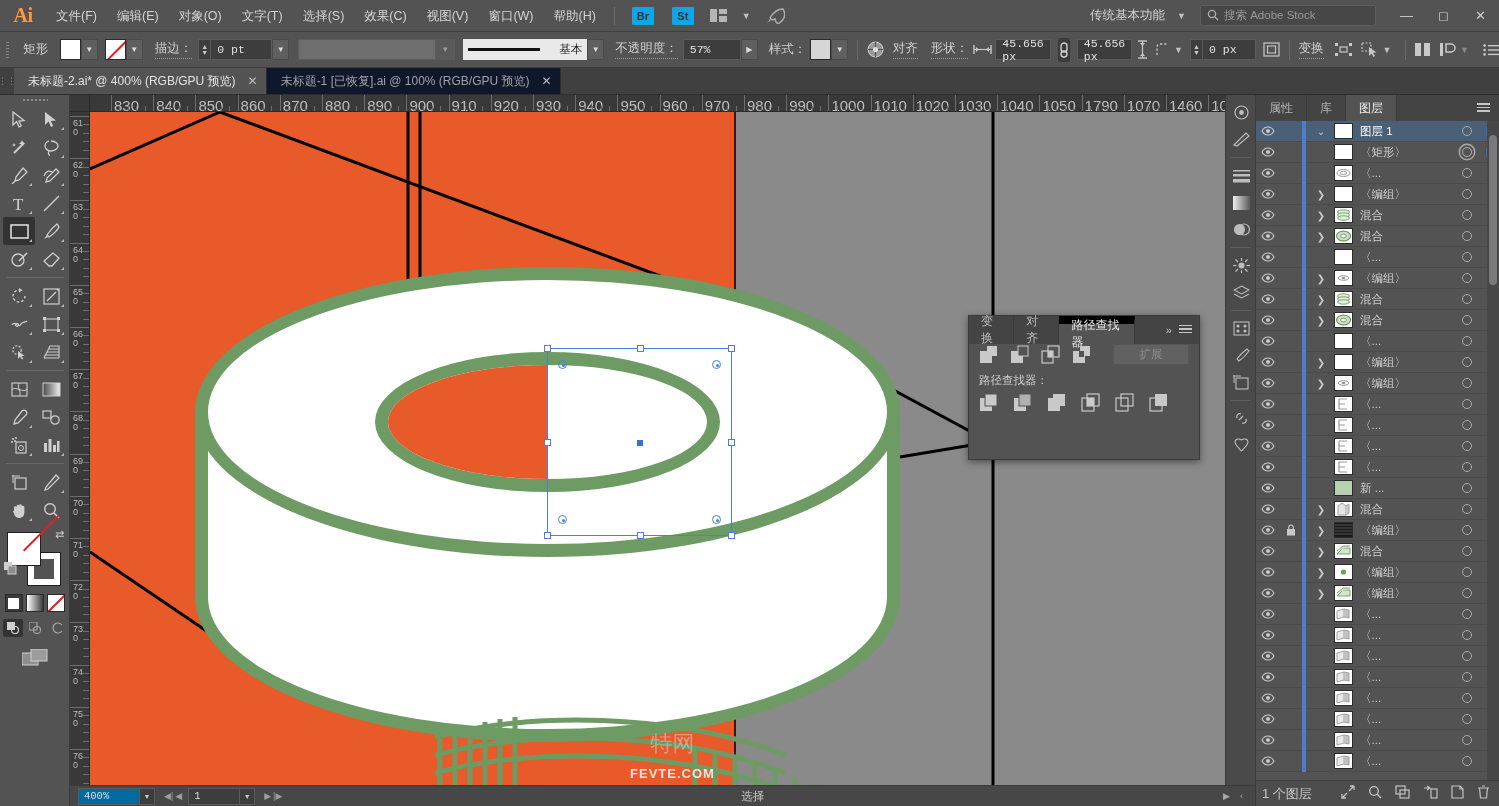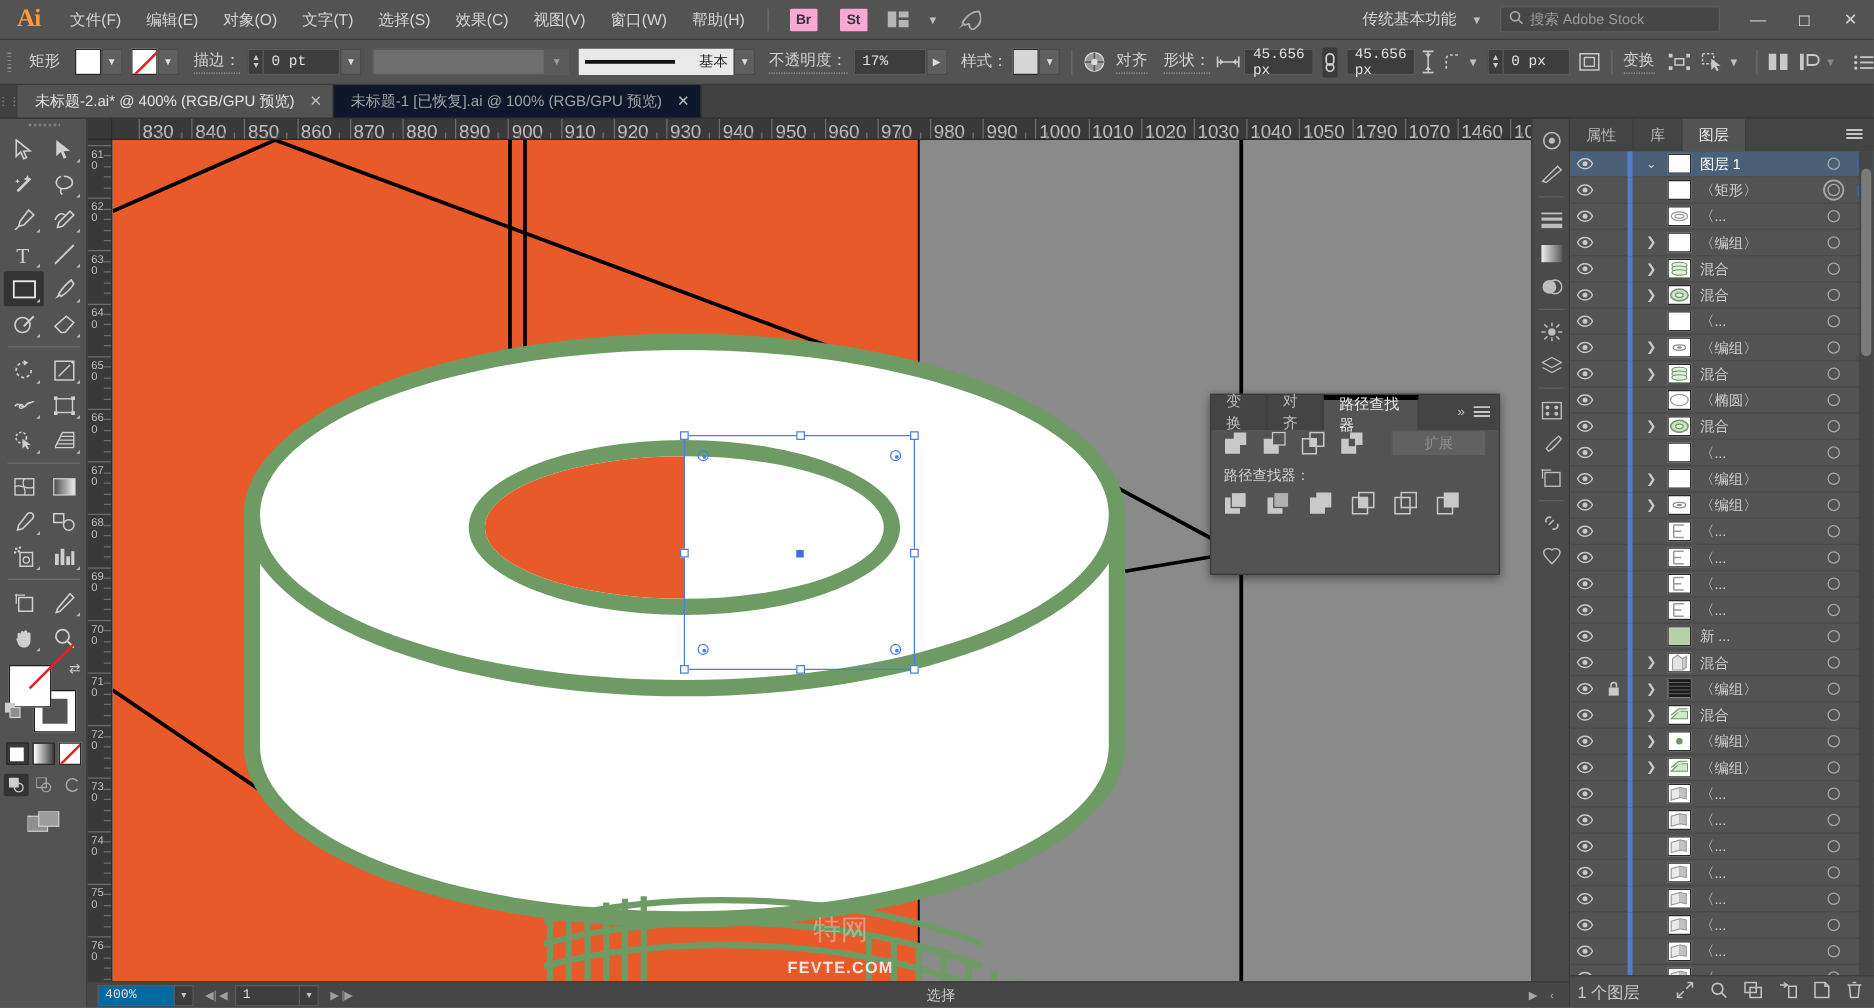--- a/index.html
+++ b/index.html
@@ -24,21 +24,21 @@
     width: 46px; height: 32px; display: flex; align-items: center; justify-content: center;
     color: #ff9a3c; font-size: 20px; font-weight: bold; letter-spacing: -0.5px;
     font-family: "Liberation Serif", serif;
   }
   .menu-item {
     padding: 0 10px; height: 32px; line-height: 32px; font-size: 12.5px; color: #d4d4d4;
     white-space: nowrap; cursor: default;
   }
   .mb-sep { width: 1px; height: 18px; background: #6e6e6e; margin: 0 8px; }
   .mb-badge {
-    width: 22px; height: 18px; background: #f9a8d4; color: #333;
+    width: 22px; height: 18px; background: #0ea5e9; color: #333;
     font-size: 11px; display: flex; align-items: center; justify-content: center;
     margin: 0 9px; border-radius: 1px; font-weight: bold;
   }
   .mb-icon { margin: 0 7px; opacity: .85; display:flex; align-items:center; }
   .mb-spacer { flex: 1; }
   .workspace-name { font-size: 12.5px; color: #d4d4d4; padding-right: 4px; }
   .chev { font-size: 9px; color: #c0c0c0; padding: 0 8px; }
   .search-box {
     width: 176px; height: 21px; background: #474747; border: 1px solid #5d5d5d;
     border-radius: 2px; display: flex; align-items: center; padding: 0 6px;
@@ -202,21 +202,21 @@
 
   
   .pf-panel {
     position: absolute; left: 968px; top: 315px; width: 232px; height: 145px;
     background: #535353; border: 1px solid #3b3b3b;
     box-shadow: 0 2px 7px rgba(0,0,0,.45);
   }
   .pf-tabs { display: flex; height: 28px; background: #444; align-items: stretch; }
   .pf-tab { padding: 0 12px; display: flex; align-items: center; font-size: 12px;
     color: #bcbcbc; border-right: 1px solid #3b3b3b; }
-  .pf-tab.active { background: #535353; color: #eaeaea; border-top: 4px solid #000000; }
+  .pf-tab.active { background: #535353; color: #eaeaea; border-top: 8px solid #000000; }
   .pf-tab-sp { flex: 1; border-right: none; }
   .pf-more { display: flex; align-items: center; gap: 6px; padding: 0 7px; color: #c4c4c4; font-size: 11px; }
   .pf-section { font-size: 11.5px; color: #cfcfcf; padding: 8px 10px 5px; }
   .pf-row { display: flex; align-items: center; padding: 0 10px; gap: 12px; }
   .pf-btn { width: 19px; height: 19px; position: relative; }
   .pf-expand { margin-left: auto; width: 76px; height: 21px; background: #616161;
     border: 1px solid #555; display: flex; align-items: center; justify-content: center;
     font-size: 11.5px; color: #8d8d8d; }
   .pf-row2 { display: flex; align-items: center; padding: 0 10px; gap: 15px; }
 
@@ -363,21 +363,21 @@
     <div style="display:flex;align-items:center;margin-left:8px;">
       <div class="stroke-profile">
         <span class="stroke-line"></span>
         <span class="stroke-txt">基本</span>
       </div>
       <div class="dd-arrow">▼</div>
     </div>
 
     <div class="cb-dotlabel" style="margin-left:11px;">不透明度：</div>
     <div style="display:flex;align-items:center;margin-left:5px;">
-      <div class="num-field" style="width:58px;">17%</div>
+      <div class="num-field" style="width:58px;">57%</div>
       <div class="dd-arrow">▶</div>
     </div>
 
     <div class="cb-label" style="margin-left:11px;">样式：</div>
     <div style="display:flex;align-items:center;margin-left:4px;">
       <div class="swatch-grey"></div>
       <div class="dd-arrow">▼</div>
     </div>
 
     <div class="cb-sep"></div>
@@ -1441,39 +1441,20 @@
         </div>
         <div class="lrow">
           <div class="l-eye">
             <svg width="14" height="10" viewBox="0 0 14 10">
               <path d="M7 1 C11 1 13 5 13 5 C13 5 11 9 7 9 C3 9 1 5 1 5 C1 5 3 1 7 1Z" fill="none" stroke="#c9c9c9" stroke-width="1.1"></path>
               <circle cx="7" cy="5" r="2" fill="#c9c9c9"></circle>
             </svg>
           </div>
           <div class="l-lock"></div>
           <div class="l-bar"></div>
-          <div class="l-disc"></div>
-          <div class="l-thumb"><svg width="17" height="14">
-              <ellipse cx="8.5" cy="7" rx="7" ry="4.5" fill="none" stroke="#9a9a9a" stroke-width="1"></ellipse>
-            </svg></div>
-          <div class="l-name">〈椭圆〉</div>
-          <div class="l-target">
-            <span class="tgt-ring"></span>
-          </div>
-          <div class="l-sel"></div>
-        </div>
-        <div class="lrow">
-          <div class="l-eye">
-            <svg width="14" height="10" viewBox="0 0 14 10">
-              <path d="M7 1 C11 1 13 5 13 5 C13 5 11 9 7 9 C3 9 1 5 1 5 C1 5 3 1 7 1Z" fill="none" stroke="#c9c9c9" stroke-width="1.1"></path>
-              <circle cx="7" cy="5" r="2" fill="#c9c9c9"></circle>
-            </svg>
-          </div>
-          <div class="l-lock"></div>
-          <div class="l-bar"></div>
           <div class="l-disc">❯</div>
           <div class="l-thumb"><svg width="17" height="14">
               <ellipse cx="8.5" cy="7" rx="7" ry="4.8" fill="#cfe0c8" stroke="#6d9b63" stroke-width="1.2"></ellipse>
               <ellipse cx="8.5" cy="7" rx="3" ry="1.8" fill="#fff" stroke="#6d9b63" stroke-width="1"></ellipse>
             </svg></div>
           <div class="l-name">混合</div>
           <div class="l-target">
             <span class="tgt-ring"></span>
           </div>
           <div class="l-sel"></div>

